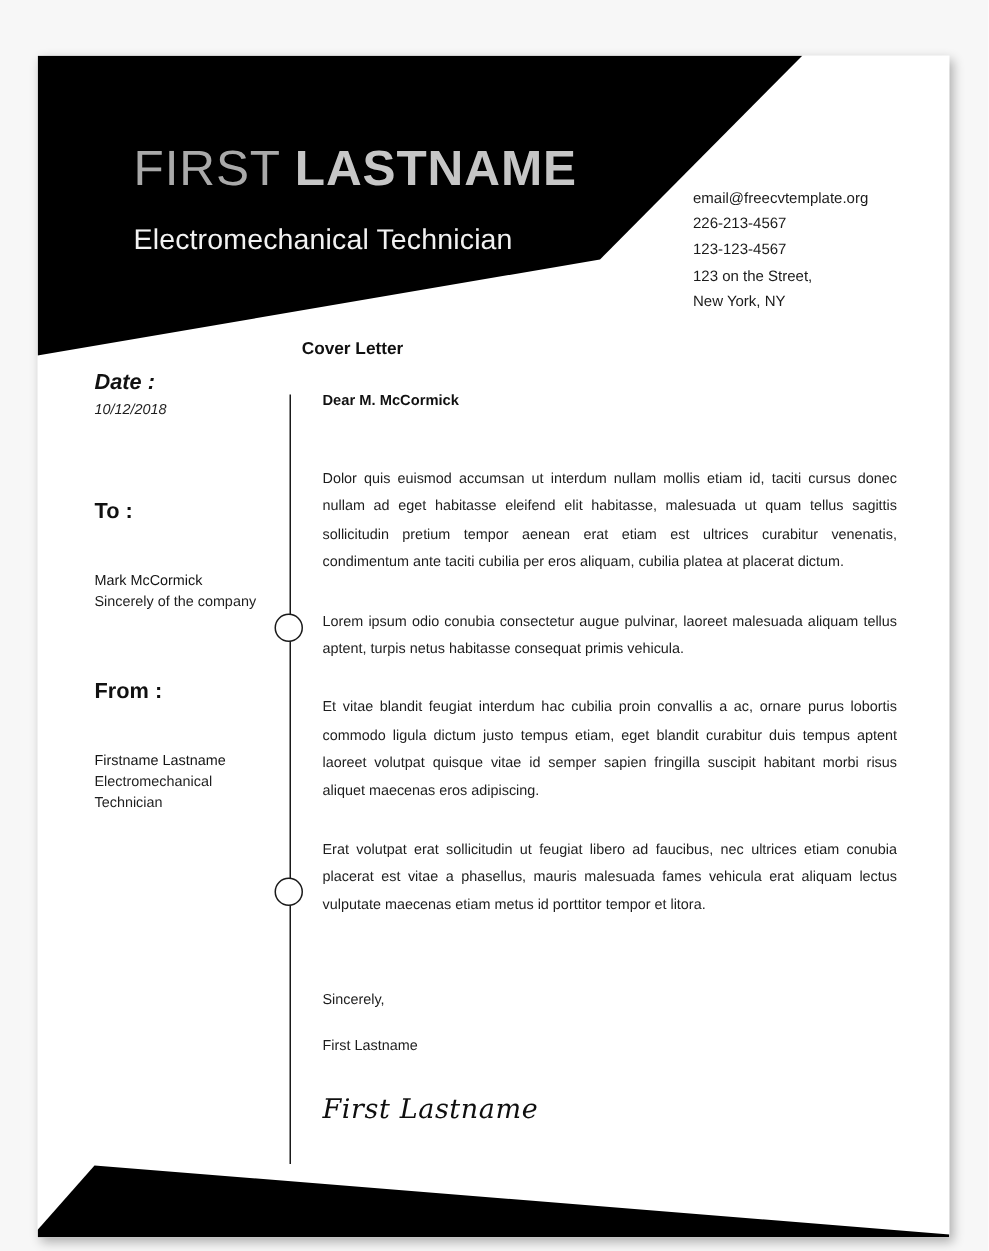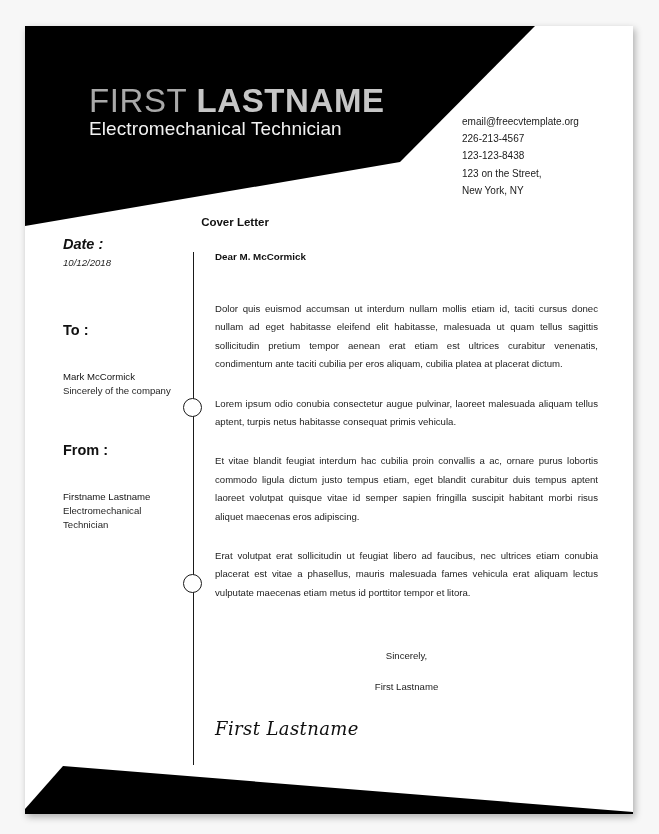--- a/index.html
+++ b/index.html
@@ -15,21 +15,21 @@
   }
   #canvas {
     position: relative;
     width: 659px;
     height: 834px;
   }
   
   #page {
     position: absolute;
     left: 25px;
-    top: 26px;
+    top: 37px;
     width: 608px;
     height: 788px;
     background: #ffffff;
     box-shadow: 2px 3px 7px rgba(0,0,0,0.30);
     overflow: hidden;
   }
   
   .shape-svg {
     position: absolute;
     left: 0;
@@ -52,21 +52,21 @@
   }
   #name-first {
     color: #a9a9a9;
     font-weight: 400;
   }
   #name-last {
     color: #c6c6c6;
     font-weight: 700;
   }
   #job-title {
-    margin-top: 2px;
+    margin-top: 23px;
     font-size: 19px;
     color: #f2f2f2;
     font-weight: 400;
     letter-spacing: 0.1px;
     white-space: nowrap;
   }
   
   #contact-block {
     position: absolute;
     left: 437px;
@@ -162,21 +162,20 @@
     margin-bottom: 21px;
     color: #1d1d1d;
   }
   #closing-block {
     margin-top: 48px;
   }
   .closing-line {
     font-size: 9.6px;
     color: #1d1d1d;
     margin-bottom: 20px;
-    text-align: center;
   }
   #signature {
     margin-top: 26px;
     font-family: "DejaVu Serif", serif;
     font-style: italic;
     font-size: 18px;
     color: #0f0f0f;
     letter-spacing: 0.4px;
   }
 </style>
@@ -195,21 +194,21 @@
       <div id="full-name">
         <span id="name-first">FIRST</span>
         <span id="name-last">LASTNAME</span>
       </div>
       <div id="job-title">Electromechanical Technician</div>
     </div>
 
     <div id="contact-block">
       <div>email@freecvtemplate.org</div>
       <div>226-213-4567</div>
-      <div>123-123-8438</div>
+      <div>123-123-4567</div>
       <div>123 on the Street,</div>
       <div>New York, NY</div>
     </div>
 
     <div id="cover-letter-title">Cover Letter</div>
 
     <div id="divider-line"></div>
     <div class="ring" id="ring-1"></div>
     <div class="ring" id="ring-2"></div>
 

